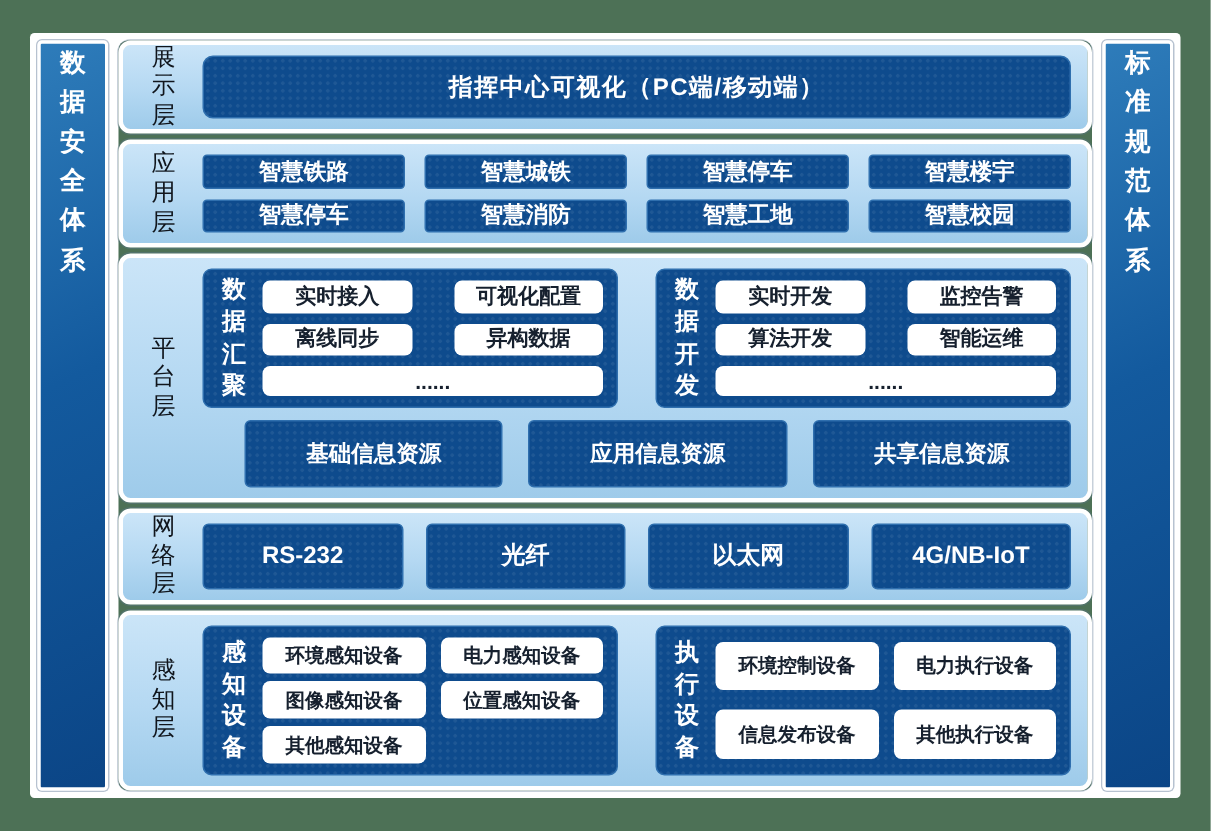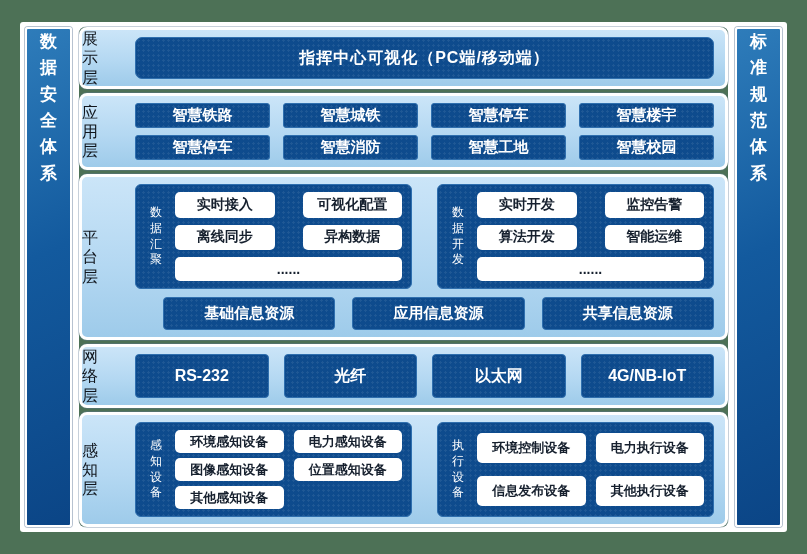--- a/index.html
+++ b/index.html
@@ -46,21 +46,21 @@
     box-shadow:0 0 0 1px rgba(95,120,150,.35);
     border-radius:8px;
     background:linear-gradient(180deg,#cbe5f8 0%,#b4d8f2 55%,#9ecbea 100%);
   }
   .p-display    { height:62px; }
   .p-application{ height:77px; }
   .p-platform   { height:166px; }
   .p-network    { height:64px; }
   .p-perception { flex:1; }
 
-  .layer-label-col { width:35px; display:flex; align-items:center; justify-content:flex-start; }
+  .layer-label-col { width:35px; display:flex; align-items:center; justify-content:flex-end; }
   .layer-label { font-size:16px; color:#10151c; line-height:1.2; }
 
   .panel-body { flex:1; padding:7px 11px 7px 18px; display:flex; min-width:0; }
 
   
   .navy {
     background-color:#0e4b8d;
     background-image:radial-gradient(rgba(255,255,255,.07) 1px,transparent 1.2px);
     background-size:5px 5px;
     border:1px solid #2f6fae;
@@ -74,30 +74,30 @@
   .app-box { border-radius:3px; font-size:15px; }
 
   .plat-body { flex-direction:column; gap:8px; }
   .group-row { flex:1; display:flex; gap:25px; min-height:0; }
   .group {
     flex:1; display:flex; gap:8px;
     padding:7px 9px;
     border-radius:6px;
   }
   .group-label-col { width:22px; display:flex; align-items:center; justify-content:center; }
-  .group-label { color:#ffffff; font-size:12px; font-weight:normal; line-height:1.32; }
+  .group-label { color:#ffffff; font-size:16px; font-weight:bold; line-height:1.32; }
   .group-items { flex:1; display:grid; grid-template-columns:1fr 1fr; gap:7px 28px; min-height:0; }
   .white-box {
     background:#ffffff; border-radius:5px;
     color:#16202e; font-weight:bold; font-size:14px;
     min-height:0;
   }
   .white-box.wide { grid-column:1 / -1; }
 
-  .resources { height:33px; display:flex; gap:17px;margin-left:28px; }
+  .resources { height:45px; display:flex; gap:17px;margin-left:28px; }
   .res-box { flex:1; border-radius:4px; font-size:15px; }
 
   .net-grid { flex:1; display:flex; gap:15px; }
   .net-box { flex:1; border-radius:4px; font-size:16px; }
 
   .sense-body { gap:25px; }
   .sense-items  { gap:5px 10px; }
   .exec-items   { gap:13px 10px; padding:3px 0; }
   .sense-box { font-size:13px; }
 </style>

